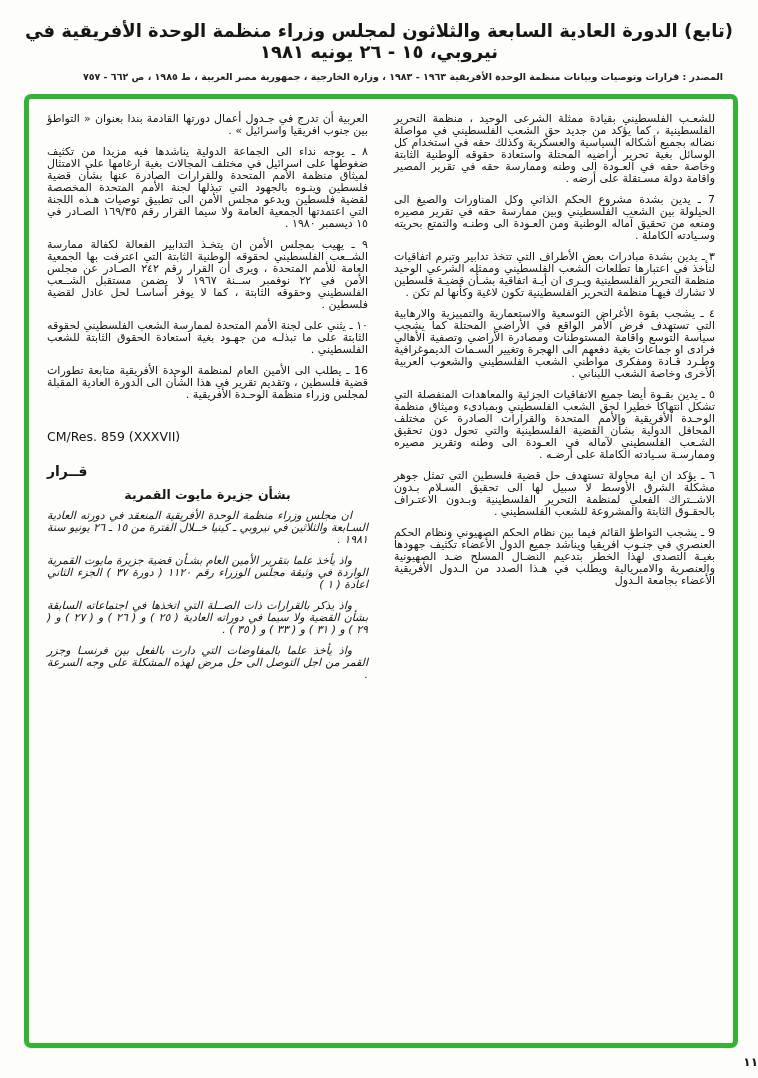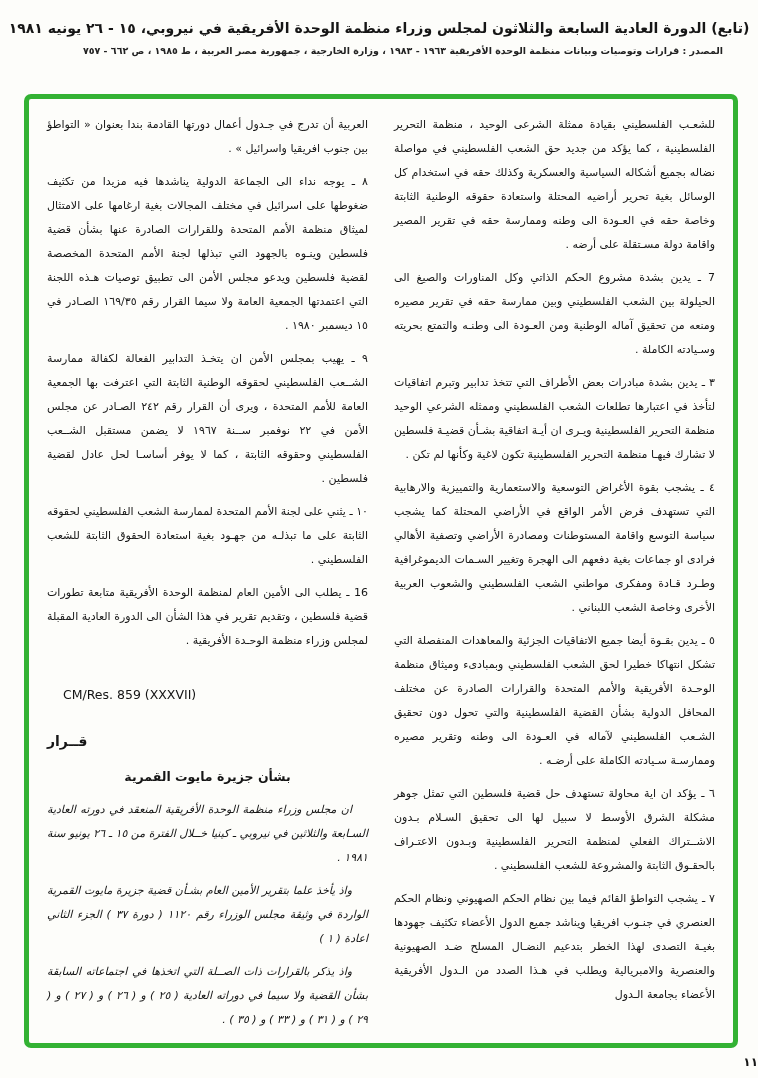--- a/index.html
+++ b/index.html
@@ -11,21 +11,21 @@
     color:#161616;
     font-family:"DejaVu Sans", sans-serif;
     overflow:hidden;
   }
   .page-header {
     direction:rtl;
     text-align:center;
     padding-top:20px;
   }
   .header-title {
-    font-size:14px;
+    font-size:18px;
     font-weight:bold;
     letter-spacing:0;
   }
   .header-source {
     font-size:9.5px;
     font-weight:bold;
     margin-top:9px;
     color:#222;
     padding-left:48px;
   }
@@ -43,29 +43,29 @@
     display:flex;
     direction:rtl;
     gap:26px;
     height:100%;
   }
   .col {
     flex:1 1 0;
     direction:rtl;
     text-align:justify;
     font-size:11px;
-    line-height:24px;
+    line-height:12px;
   }
   .para { margin-bottom:9px; }
   .para:last-child { margin-bottom:0; }
   .res-id {
     direction:ltr;
     text-align:left;
     font-size:12.5px;
-    margin:30px 0 22px 16px;
+    margin:30px 0 22px 0;
     color:#141414;
   }
   .res-title {
     text-align:left;
     font-weight:bold;
     font-size:14px;
     letter-spacing:1px;
     margin-bottom:12px;
   }
   .res-subject {
@@ -95,21 +95,21 @@
 <div class="content-box">
   <div class="columns">
 
     <div class="col">
       <p class="para">للشعـب الفلسطيني بقيادة ممثلة الشرعى الوحيد ، منظمة التحرير الفلسطينية ، كما يؤكد من جديد حق الشعب الفلسطيني في مواصلة نضاله بجميع أشكاله السياسية والعسكرية وكذلك حقه في استخدام كل الوسائل بغية تحرير أراضيه المحتلة واستعادة حقوقه الوطنية الثابتة وخاصة حقه في العـودة الى وطنه وممارسة حقه في تقرير المصير واقامة دولة مسـتقلة على أرضه .</p>
       <p class="para">7 ـ يدين بشدة مشروع الحكم الذاتي وكل المناورات والصيغ الى الحيلولة بين الشعب الفلسطيني وبين ممارسة حقه في تقرير مصيره ومنعه من تحقيق آماله الوطنية ومن العـودة الى وطنـه والتمتع بحريته وسـيادته الكاملة .</p>
       <p class="para">٣ ـ يدين بشدة مبادرات بعض الأطراف التي تتخذ تدابير وتبرم اتفاقيات لتأخذ في اعتبارها تطلعات الشعب الفلسطيني وممثله الشرعي الوحيد منظمة التحرير الفلسطينية ويـرى ان أيـة اتفاقية بشـأن قضيـة فلسطين لا تشارك فيهـا منظمة التحرير الفلسطينية تكون لاغية وكأنها لم تكن .</p>
       <p class="para">٤ ـ يشجب بقوة الأغراض التوسعية والاستعمارية والتمييزية والارهابية التي تستهدف فرض الأمر الواقع في الأراضي المحتلة كما يشجب سياسة التوسع واقامة المستوطنات ومصادرة الأراضي وتصفية الأهالي فرادى او جماعات بغية دفعهم الى الهجرة وتغيير السـمات الديموغرافية وطـرد قـادة ومفكرى مواطني الشعب الفلسطيني والشعوب العربية الأخرى وخاصة الشعب اللبناني .</p>
       <p class="para">٥ ـ يدين بقـوة أيضا جميع الاتفاقيات الجزئية والمعاهدات المنفصلة التي تشكل انتهاكا خطيرا لحق الشعب الفلسطيني وبمبادىء وميثاق منظمة الوحـدة الأفريقية والأمم المتحدة والقرارات الصادرة عن مختلف المحافل الدولية بشأن القضية الفلسطينية والتي تحول دون تحقيق الشـعب الفلسطيني لآماله في العـودة الى وطنه وتقرير مصيره وممارسـة سـيادته الكاملة على أرضـه .</p>
       <p class="para">٦ ـ يؤكد ان اية محاولة تستهدف حل قضية فلسطين التي تمثل جوهر مشكلة الشرق الأوسط لا سبيل لها الى تحقيق السـلام بـدون الاشــتراك الفعلي لمنظمة التحرير الفلسطينية وبـدون الاعتـراف بالحقـوق الثابتة والمشروعة للشعب الفلسطيني .</p>
-      <p class="para">٧ ـ يشجب التواطؤ القائم فيما بين نظام الحكم الصهيوني ونظام الحكم العنصري في جنـوب افريقيا ويناشد جميع الدول الأعضاء تكثيف جهودها بغيـة التصدى لهذا الخطر بتدعيم النضـال المسلح ضـد الصهيونية والعنصرية والامبريالية ويطلب في هـذا الصدد من الـدول الأفريقية الأعضاء بجامعة الـدول</p>
+      <p class="para">9 ـ يشجب التواطؤ القائم فيما بين نظام الحكم الصهيوني ونظام الحكم العنصري في جنـوب افريقيا ويناشد جميع الدول الأعضاء تكثيف جهودها بغيـة التصدى لهذا الخطر بتدعيم النضـال المسلح ضـد الصهيونية والعنصرية والامبريالية ويطلب في هـذا الصدد من الـدول الأفريقية الأعضاء بجامعة الـدول</p>
     </div>
 
     <div class="col">
       <p class="para">العربية أن تدرج في جـدول أعمال دورتها القادمة بندا بعنوان « التواطؤ بين جنوب افريقيا واسرائيل » .</p>
       <p class="para">٨ ـ يوجه نداء الى الجماعة الدولية يناشدها فيه مزيدا من تكثيف ضغوطها على اسرائيل في مختلف المجالات بغية ارغامها على الامتثال لميثاق منظمة الأمم المتحدة وللقرارات الصادرة عنها بشأن قضية فلسطين وينـوه بالجهود التي تبذلها لجنة الأمم المتحدة المخصصة لقضية فلسطين ويدعو مجلس الأمن الى تطبيق توصيات هـذه اللجنة التي اعتمدتها الجمعية العامة ولا سيما القرار رقم ١٦٩/٣٥ الصـادر في ١٥ ديسمبر ١٩٨٠ .</p>
       <p class="para">٩ ـ يهيب بمجلس الأمن ان يتخـذ التدابير الفعالة لكفالة ممارسة الشــعب الفلسطيني لحقوقه الوطنية الثابتة التي اعترفت بها الجمعية العامة للأمم المتحدة ، ويرى أن القرار رقم ٢٤٢ الصـادر عن مجلس الأمن في ٢٢ نوفمبر ســنة ١٩٦٧ لا يضمن مستقبل الشــعب الفلسطيني وحقوقه الثابتة ، كما لا يوفر أساسـا لحل عادل لقضية فلسطين .</p>
       <p class="para">١٠ ـ يثني على لجنة الأمم المتحدة لممارسة الشعب الفلسطيني لحقوقه الثابتة على ما تبذلـه من جهـود بغية استعادة الحقوق الثابتة للشعب الفلسطيني .</p>
       <p class="para">16 ـ يطلب الى الأمين العام لمنظمة الوحدة الأفريقية متابعة تطورات قضية فلسطين ، وتقديم تقرير في هذا الشأن الى الدورة العادية المقبلة لمجلس وزراء منظمة الوحـدة الأفريقية .</p>
 
       <div class="res-id">CM/Res. 859 (XXXVII)</div>

